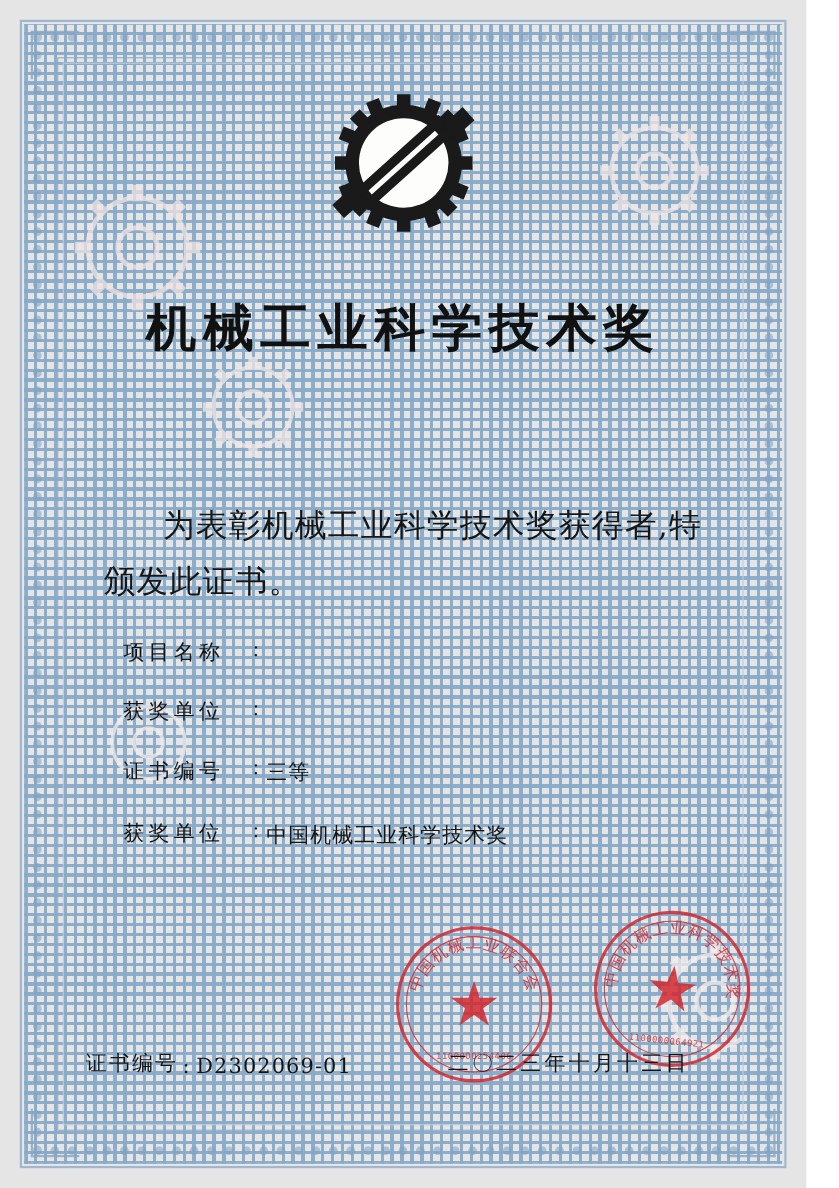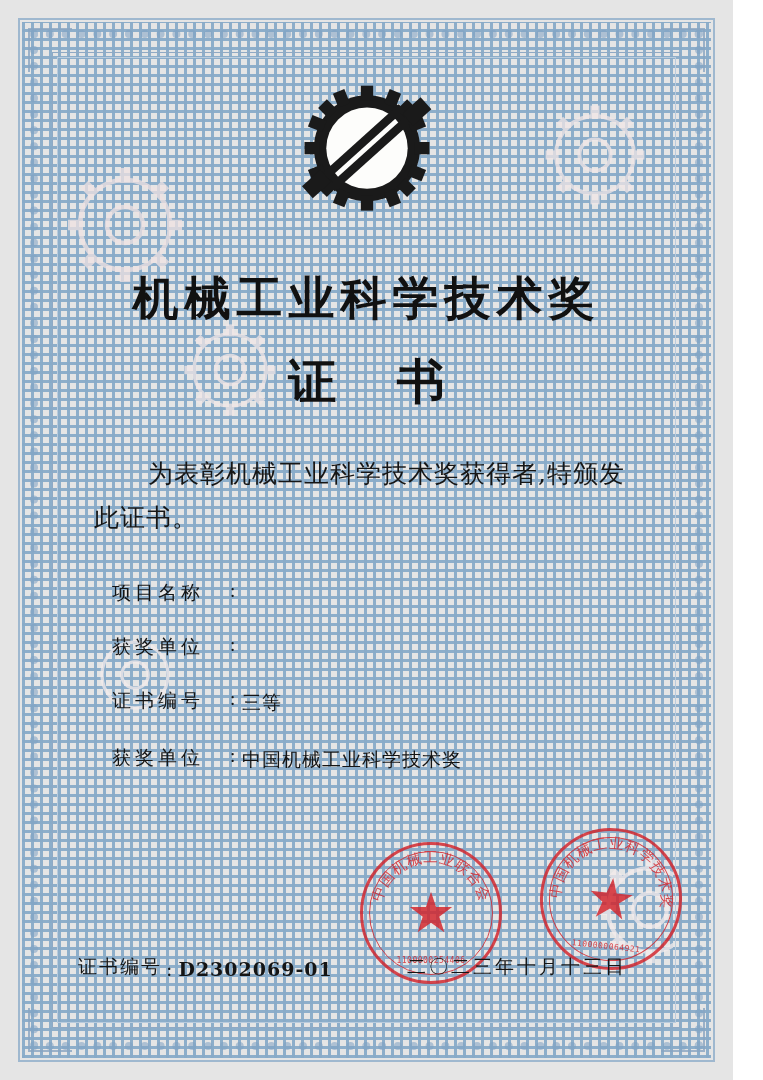--- a/index.html
+++ b/index.html
@@ -105,21 +105,21 @@
     letter-spacing: 22px;
     text-indent: 22px;
     color: #111;
     font-weight: 700;
     font-family: "DejaVu Serif", serif;
   }
 
   .citation {
     position: absolute;
     left: 34px; right: 34px; top: 392px;
-    font-size: 25px;
+    font-size: 29px;
     line-height: 1.75;
     color: #161616;
     letter-spacing: 1px;
     text-indent: 54px;
     font-family: "DejaVu Serif", serif;
   }
 
   .fields {
     position: absolute;
     left: 52px; right: 28px; top: 520px;
@@ -158,21 +158,21 @@
   }
   .cert-no {
     position: absolute;
     left: 0; bottom: 4px;
     font-size: 19px;
     color: #141414;
     letter-spacing: 2px;
     display: flex; align-items: flex-end; gap: 4px;
     font-family: "DejaVu Serif", serif;
   }
-  .cert-no .num { letter-spacing: 1px; font-weight: bold; }
+  .cert-no .num { letter-spacing: 1px; }
   .date {
     position: absolute;
     right: 28px; bottom: 4px;
     font-size: 19px;
     color: #141414;
     letter-spacing: 3px;
     font-family: "DejaVu Serif", serif;
   }
 
   
@@ -325,21 +325,20 @@
             <rect x="34" y="60" width="112" height="9"></rect>
             <rect x="34" y="74" width="112" height="9"></rect>
             <rect x="12" y="56" width="26" height="17"></rect>
             <rect x="142" y="70" width="26" height="17"></rect>
           </g>
         </g>
       </svg>
     </div>
 
     <div class="title">机械工业科学技术奖</div>
-    <div class="subtitle">证 书</div>
     <div class="citation">为表彰机械工业科学技术奖获得者,特颁发此证书。</div>
 
     <div class="fields">
 
       <div class="field">
         <div class="label">项目名称</div>
         <div class="colon">:</div>
       </div>
 
       <div class="field">

